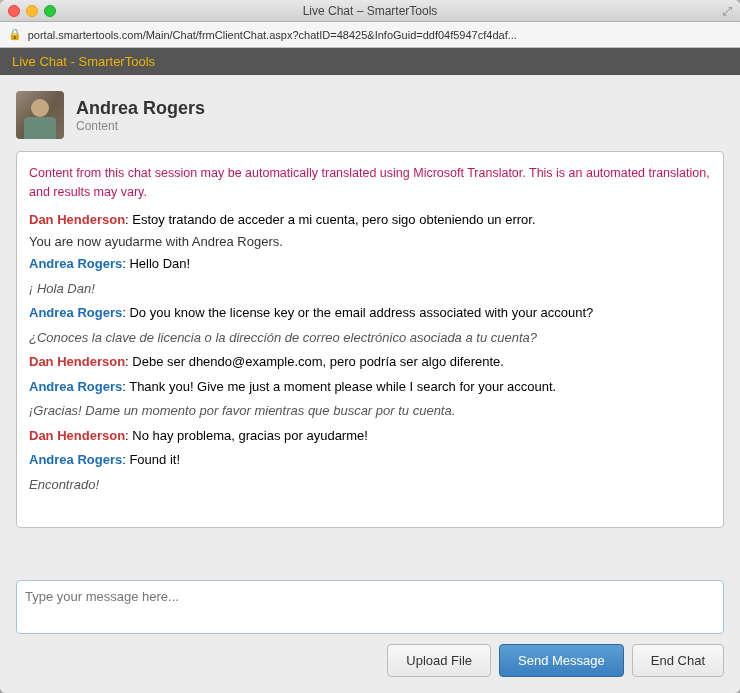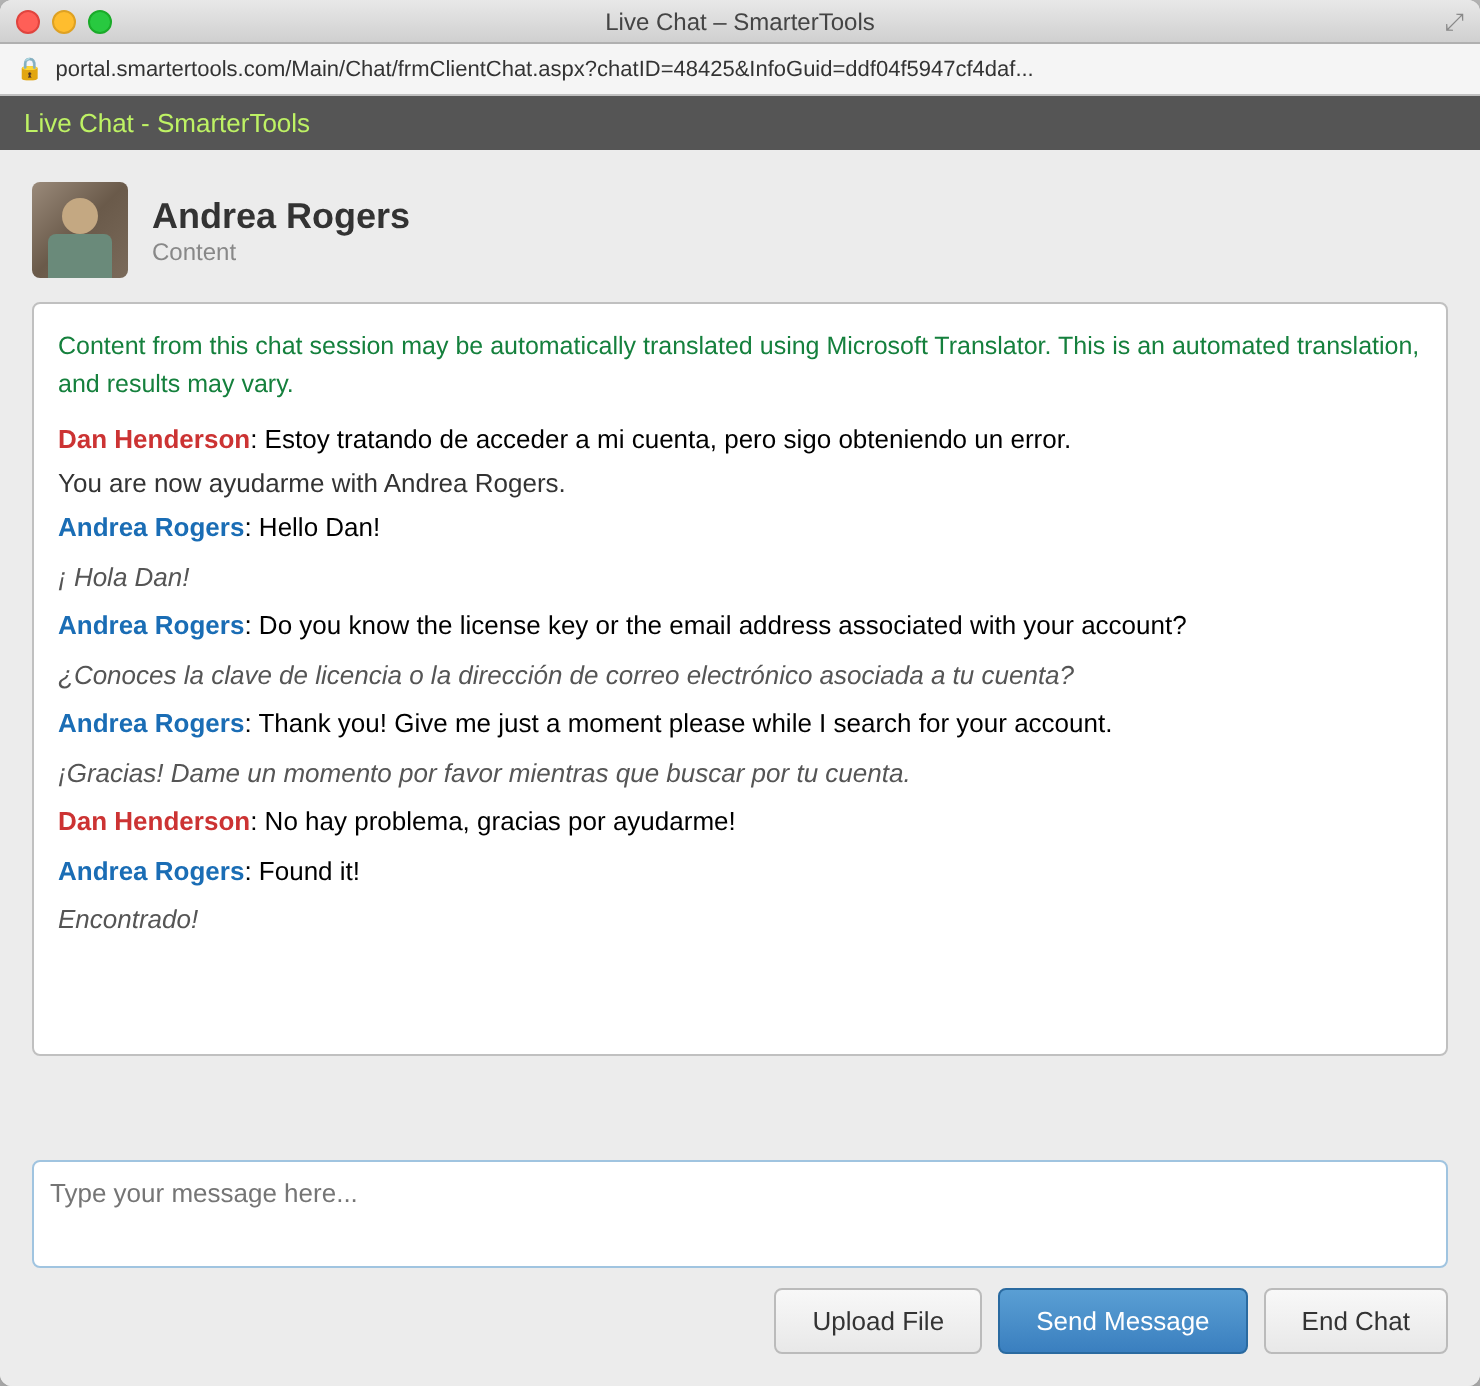--- a/index.html
+++ b/index.html
@@ -88,21 +88,21 @@
 
     .address-text {
       font-size: 11px;
       color: #333;
       flex: 1;
     }
 
     
     .app-header {
       background: #555;
-      color: #bef264;
+      color: #eab308;
       padding: 6px 12px;
       font-size: 13px;
       flex-shrink: 0;
     }
 
     
     .main-content {
       flex: 1;
       padding: 16px;
       display: flex;
@@ -197,21 +197,21 @@
       border-left: 1px solid #e0e0e0;
     }
 
     .chat-container::-webkit-scrollbar-thumb {
       background: #c0c0c0;
       border-radius: 4px;
       border: 2px solid #f0f0f0;
     }
 
     .chat-system-msg {
-      color: #15803d;
+      color: #be185d;
       font-size: 12.5px;
       margin-bottom: 8px;
       line-height: 1.5;
     }
 
     .chat-line {
       margin-bottom: 5px;
       font-size: 13px;
       line-height: 1.5;
     }
@@ -333,20 +333,23 @@
       <div class="chat-status">You are now ayudarme with Andrea Rogers.</div>
       <div class="chat-line">
         <span class="sender-andrea">Andrea Rogers</span><span>: Hello Dan!</span>
       </div>
       <div class="chat-translation">¡ Hola Dan!</div>
       <div class="chat-line">
         <span class="sender-andrea">Andrea Rogers</span><span>: Do you know the license key or the email address associated with your account?</span>
       </div>
       <div class="chat-translation">¿Conoces la clave de licencia o la dirección de correo electrónico asociada a tu cuenta?</div>
       <div class="chat-line">
+        <span class="sender-dan">Dan Henderson</span><span>: Debe ser dhendo@example.com, pero podría ser algo diferente.</span>
+      </div>
+      <div class="chat-line">
         <span class="sender-andrea">Andrea Rogers</span><span>: Thank you! Give me just a moment please while I search for your account.</span>
       </div>
       <div class="chat-translation">¡Gracias! Dame un momento por favor mientras que buscar por tu cuenta.</div>
       <div class="chat-line">
         <span class="sender-dan">Dan Henderson</span><span>: No hay problema, gracias por ayudarme!</span>
       </div>
       <div class="chat-line">
         <span class="sender-andrea">Andrea Rogers</span><span>: Found it!</span>
       </div>
       <div class="chat-translation">Encontrado!</div>

